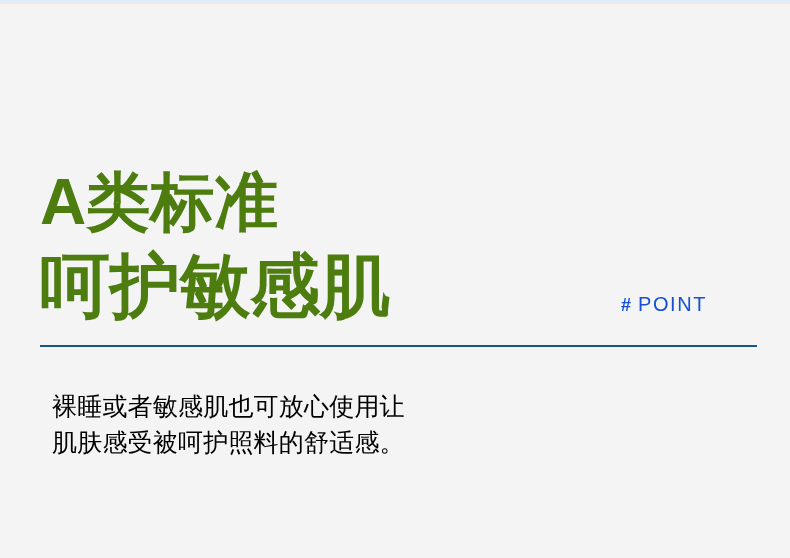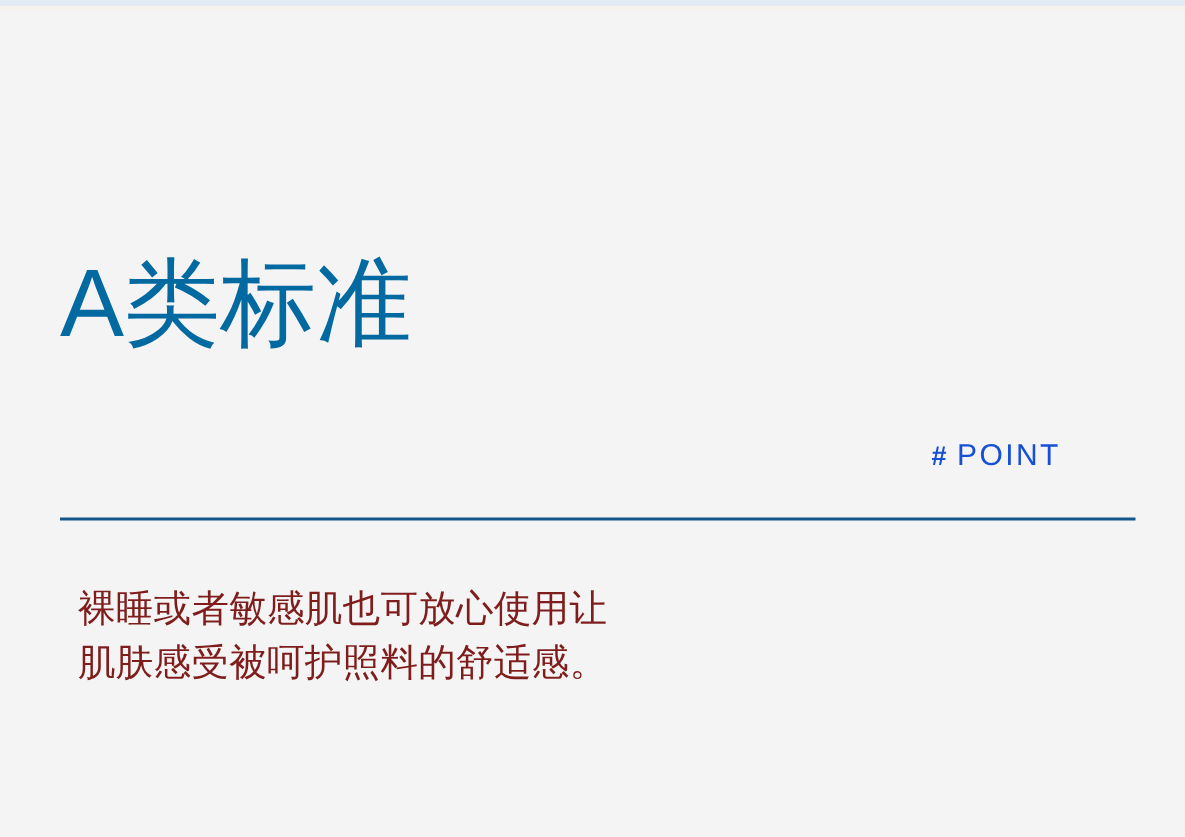--- a/index.html
+++ b/index.html
@@ -44,24 +44,24 @@
 
   
   .headline {
     position: absolute;
     left: 40px;
     top: 160px;
     width: 560px;
   }
   .headline-line {
     display: block;
-    color: #0369a1;
+    color: #4d7c0f;
     font-size: 66px;
     line-height: 84px;
-    font-weight: 400;
+    font-weight: 700;
     letter-spacing: 0px;
     white-space: nowrap;
   }
   .headline-line-1 {
     font-size: 64px;
   }
   .headline-line-2 {
     font-size: 70px;
   }
 
@@ -100,38 +100,39 @@
 
   
   .body-copy {
     position: absolute;
     left: 52px;
     top: 388px;
     width: 620px;
   }
   .body-line {
     display: block;
-    color: #7f1d1d;
+    color: #000000;
     font-size: 25px;
     line-height: 36px;
     font-weight: 400;
     letter-spacing: 0.2px;
     white-space: nowrap;
   }
 </style>
 </head>
 <body>
 
 <div class="banner">
 
   <div class="top-band-blue"></div>
   <div class="top-band-pink"></div>
 
   <div class="headline">
     <span class="headline-line headline-line-1">A类标准</span>
+    <span class="headline-line headline-line-2">呵护敏感肌</span>
   </div>
 
   <div class="point-tag">
     <span class="point-hash">#</span>
     <span class="point-label">POINT</span>
   </div>
 
   <div class="divider"></div>
 
   <div class="body-copy">

